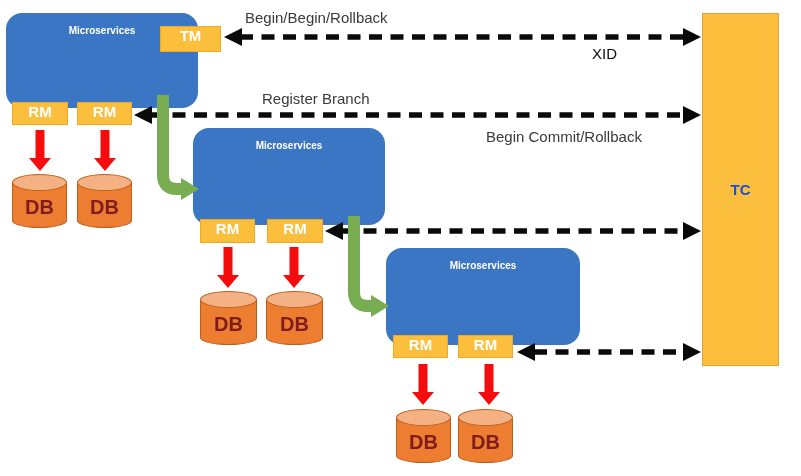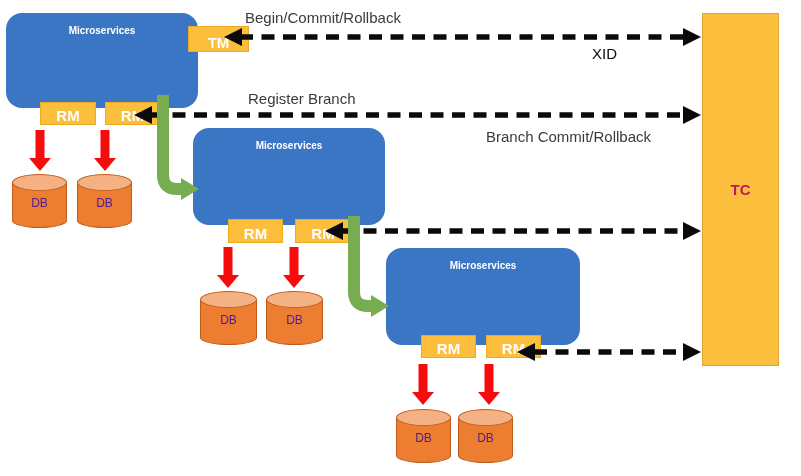--- a/index.html
+++ b/index.html
@@ -10,46 +10,45 @@
   
   .svc{
     position:absolute;background:#3B76C5;border-radius:16px;
     color:#ffffff;font-weight:bold;font-size:10px;text-align:center;
     box-sizing:border-box;padding-top:12px;
   }
   
   .badge{
     position:absolute;background:#FCBE3D;border:1px solid #EDAB24;
     color:#ffffff;font-weight:bold;font-size:15px;
-    display:flex;align-items:flex-end;justify-content:center;
+    display:flex;align-items:flex-start;justify-content:center;
     box-sizing:border-box;
-    margin-left:28px;
   }
   
   .tc{
     position:absolute;left:702px;top:13px;width:77px;height:353px;
     background:#FCBE3D;border:1px solid #E2A336;box-sizing:border-box;
-    color:#be185d;font-weight:bold;font-size:15px;
+    color:#1d4ed8;font-weight:bold;font-size:15px;
     display:flex;align-items:center;justify-content:center;
   }
   
   .db{position:absolute;width:55px;height:54px;}
   .db .db-body{
     position:absolute;left:0;right:0;top:8px;bottom:0;
     background:#ED7D31;border:1.5px solid #BE5E1C;box-sizing:border-box;
     border-radius:2px 2px 50% 50% / 2px 2px 16% 16%;
   }
   .db .db-top{
     position:absolute;left:0;right:0;top:0;height:17px;
     background:#F4B183;border:1.5px solid #BE5E1C;box-sizing:border-box;
     border-radius:50%;
   }
   .db .db-label{
     position:absolute;left:0;right:0;top:22px;text-align:center;
-    color:#4c1d95;font-weight:normal;font-size:12px;
+    color:#7f1d1d;font-weight:bold;font-size:20px;
   }
   
   .lbl{
     position:absolute;font-size:15px;color:#3A3A3A;white-space:nowrap;
     line-height:17px;
   }
   .lbl.bold{font-weight:normal;color:#0A0A0A;}
   
   .overlay{position:absolute;left:0;top:0;pointer-events:none;}
 </style>
@@ -123,24 +122,24 @@
     <span class="db-body"></span>
     <span class="db-top"></span>
     <span class="db-label">DB</span>
   </div>
   <div class="db" style="left:458px;top:409px;">
     <span class="db-body"></span>
     <span class="db-top"></span>
     <span class="db-label">DB</span>
   </div>
 
-  <div class="lbl" style="left:245px;top:9px;">Begin/Commit/Rollback</div>
+  <div class="lbl" style="left:245px;top:9px;">Begin/Begin/Rollback</div>
   <div class="lbl bold" style="left:592px;top:45px;">XID</div>
-  <div class="lbl" style="left:248px;top:90px;">Register Branch</div>
-  <div class="lbl" style="left:486px;top:128px;">Branch Commit/Rollback</div>
+  <div class="lbl" style="left:262px;top:90px;">Register Branch</div>
+  <div class="lbl" style="left:486px;top:128px;">Begin Commit/Rollback</div>
 
   <svg class="overlay" width="801" height="476" viewBox="0 0 801 476">
 
     <g>
       <line x1="240" y1="37" x2="685" y2="37" stroke="#0A0A0A" stroke-width="5.5" stroke-dasharray="13 8.5"></line>
       <polygon points="224,37 242,28 242,46" fill="#0A0A0A"></polygon>
       <polygon points="701,37 683,28 683,46" fill="#0A0A0A"></polygon>
     </g>
 
     <g>

